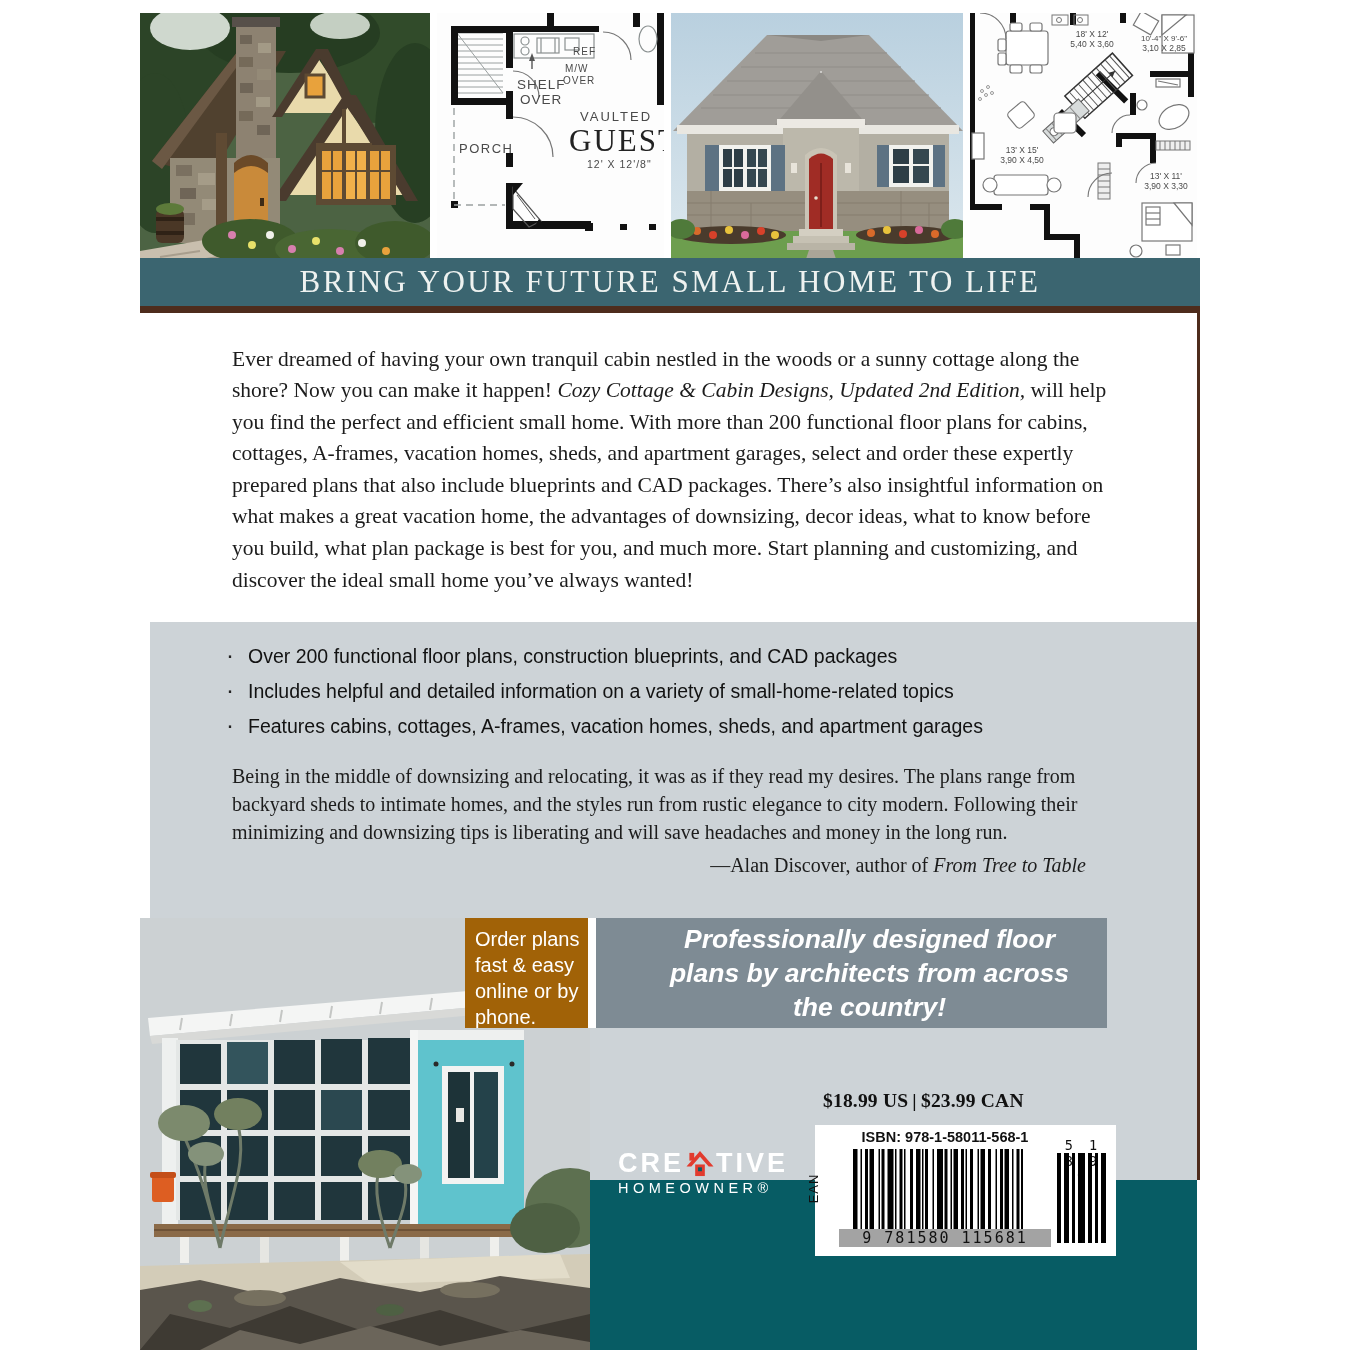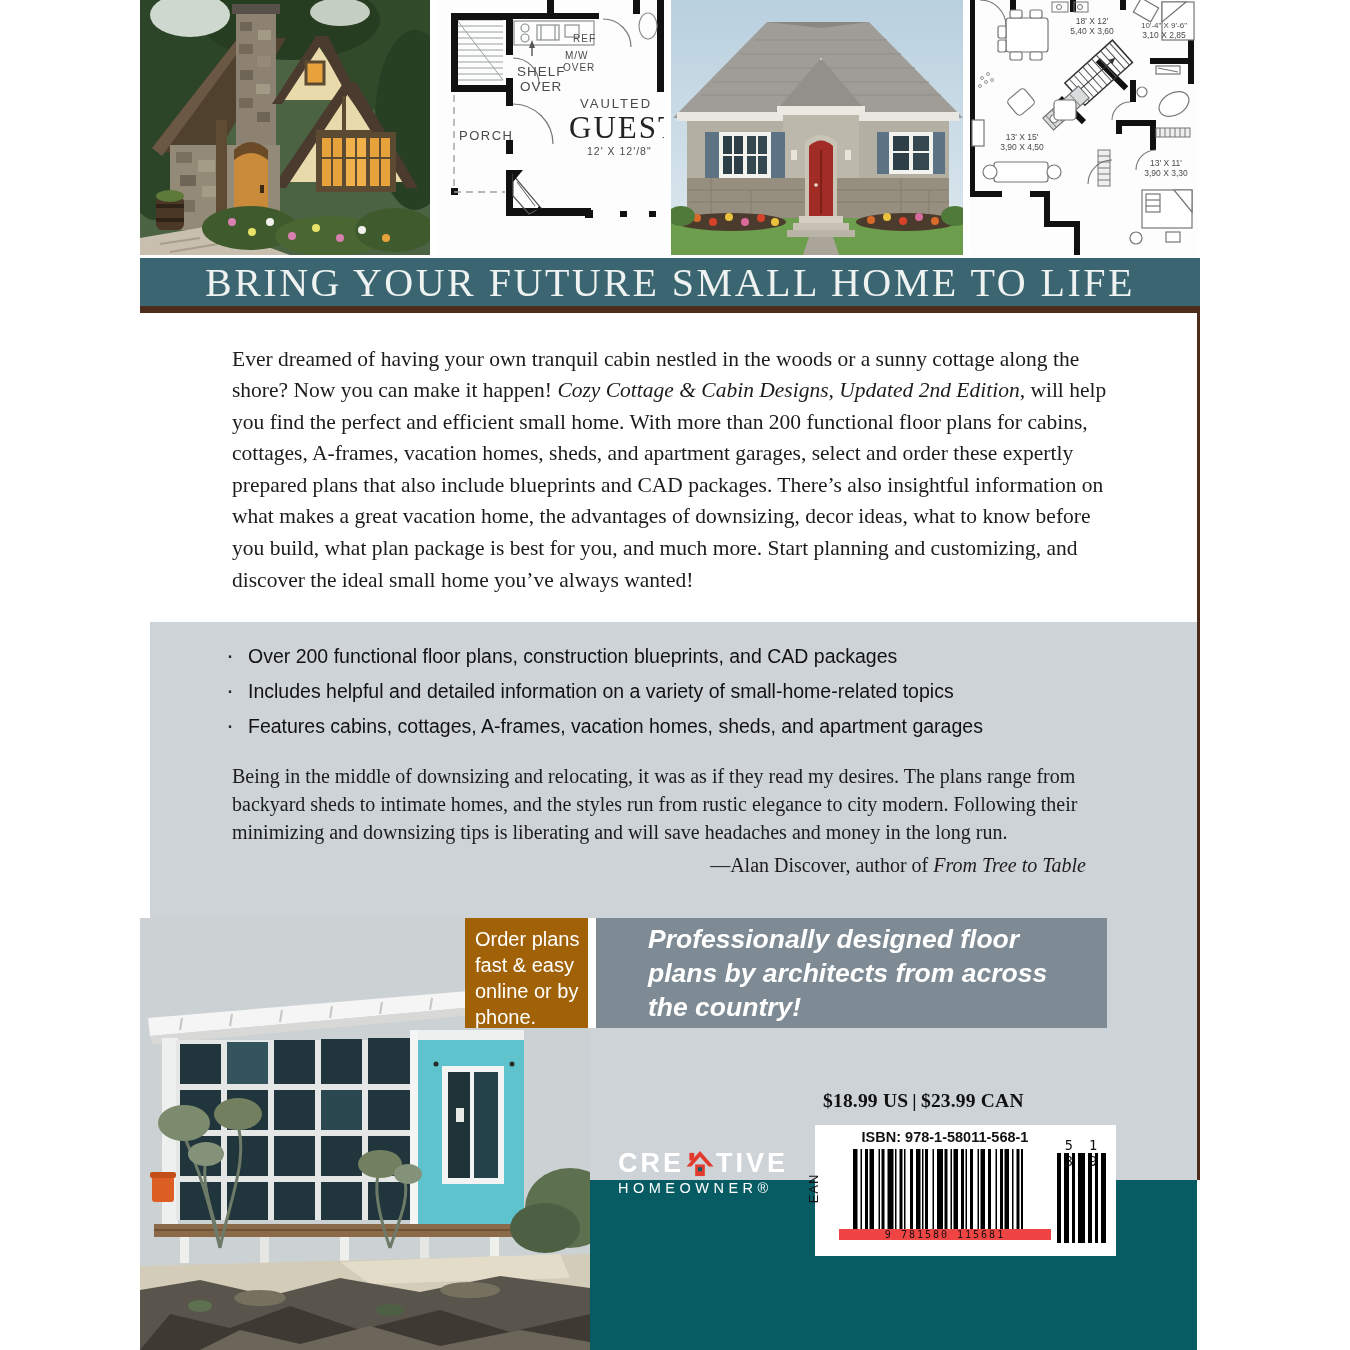--- a/index.html
+++ b/index.html
@@ -1,28 +1,28 @@
 <!DOCTYPE html>
 <html><head>
 <meta charset="utf-8">
 <style>
   html,body{margin:0;padding:0;background:#ffffff;}
   .page{position:relative;width:1350px;height:1350px;background:#ffffff;overflow:hidden;
         font-family:"Liberation Sans",sans-serif;}
 
   
-  .panel{position:absolute;top:0;height:255px;overflow:hidden;background:#1d4ed8;}
+  .panel{position:absolute;top:13px;height:255px;overflow:hidden;background:#1d4ed8;}
   .panel svg{display:block;}
 
   
   .banner{position:absolute;left:140px;top:258px;width:1060px;height:48px;
           background:#3b6570;border-bottom:7px solid #4e2c1c;
           display:flex;align-items:center;justify-content:center;}
   .banner h1{margin:0;color:#eef2f0;font-family:"Liberation Serif",serif;font-weight:400;
-             font-size:40px;letter-spacing:2.5px;white-space:nowrap;}
+             font-size:31px;letter-spacing:2.5px;white-space:nowrap;}
 
   
   .intro{position:absolute;left:232px;top:322px;width:878px;
          font-family:"Liberation Serif",serif;font-size:21.5px;line-height:31.6px;color:#1c1c1c;}
   .intro .bk{font-style:italic;}
 
   
   .gray-panel{position:absolute;left:150px;top:622px;width:1047px;height:558px;background:#cdd3d7;}
   .bullets{margin:24px 0 0 66px;padding:0;list-style:none;width:900px;}
   .bullets li{position:relative;padding-left:32px;margin-bottom:15px;
@@ -35,42 +35,42 @@
 
   
   .photo-bottom{position:absolute;left:140px;top:918px;width:450px;height:432px;overflow:hidden;}
 
   
   .order-box{position:absolute;left:465px;top:918px;width:123px;height:110px;background:#a16207;
              color:#fff;font-size:20px;line-height:26px;box-sizing:border-box;padding:8px 6px 0 10px;}
   .gap-strip{position:absolute;left:588px;top:918px;width:8px;height:110px;background:#ffffff;}
   .tagline-box{position:absolute;left:596px;top:918px;width:511px;height:110px;background:#7e8b94;
                display:flex;align-items:center;box-sizing:border-box;padding-left:52px;padding-right:16px;}
-  .tagline-box p{margin:0;color:#fff;font-style:italic;font-weight:bold;font-size:26.5px;line-height:34px;}
+  .tagline-box p{margin:0;color:#fff;font-style:italic;font-weight:bold;font-size:26.5px;line-height:34px;text-align:center;}
 
   
   .price{position:absolute;left:823px;top:1090px;font-size:19.5px;font-weight:bold;color:#111;
          letter-spacing:.2px;font-family:Liberation Serif, serif;}
 
   
   .teal-block{position:absolute;left:590px;top:1180px;width:607px;height:170px;background:#075c64;}
   .logo{position:absolute;left:618px;top:1150px;width:190px;color:#fff;}
   .logo-line1{display:flex;align-items:flex-end;font-weight:bold;font-size:27px;letter-spacing:3px;line-height:27px;}
   .logo-line1 .house{width:30px;height:27px;margin:0 1px;}
   .logo-line2{font-weight:normal;font-size:14.5px;letter-spacing:4.5px;margin-top:3px;}
 
   
   .barcode-box{position:absolute;left:815px;top:1125px;width:301px;height:131px;background:#ffffff;}
   .ean{position:absolute;left:-16px;top:56px;transform:rotate(-90deg);font-size:13px;color:#111;
        letter-spacing:1px;}
   .isbn{position:absolute;left:30px;top:4px;width:200px;text-align:center;font-size:14.5px;
         font-weight:bold;color:#111;}
   .bars-main{position:absolute;left:38px;top:24px;}
-  .digits{position:absolute;left:24px;top:104px;width:212px;text-align:center;font-size:10px;
-          color:#111;font-family:"DejaVu Sans Mono",monospace;letter-spacing:2px;background:#ef4444;}
+  .digits{position:absolute;left:24px;top:104px;width:212px;text-align:center;font-size:15px;
+          color:#111;font-family:"DejaVu Sans Mono",monospace;letter-spacing:2px;background:#a3a3a3;}
   .addon-num{position:absolute;left:240px;top:12px;width:56px;text-align:center;font-size:13.5px;
              letter-spacing:4px;color:#111;font-family:"DejaVu Sans Mono",monospace;}
   .bars-addon{position:absolute;left:242px;top:28px;}
 
   
   .vline{position:absolute;left:1197px;top:313px;width:3px;height:867px;background:#4e2c1c;}
 
   
   .plantext{fill:#4a4a4a;font-family:"Liberation Sans",sans-serif;}
 </style>

